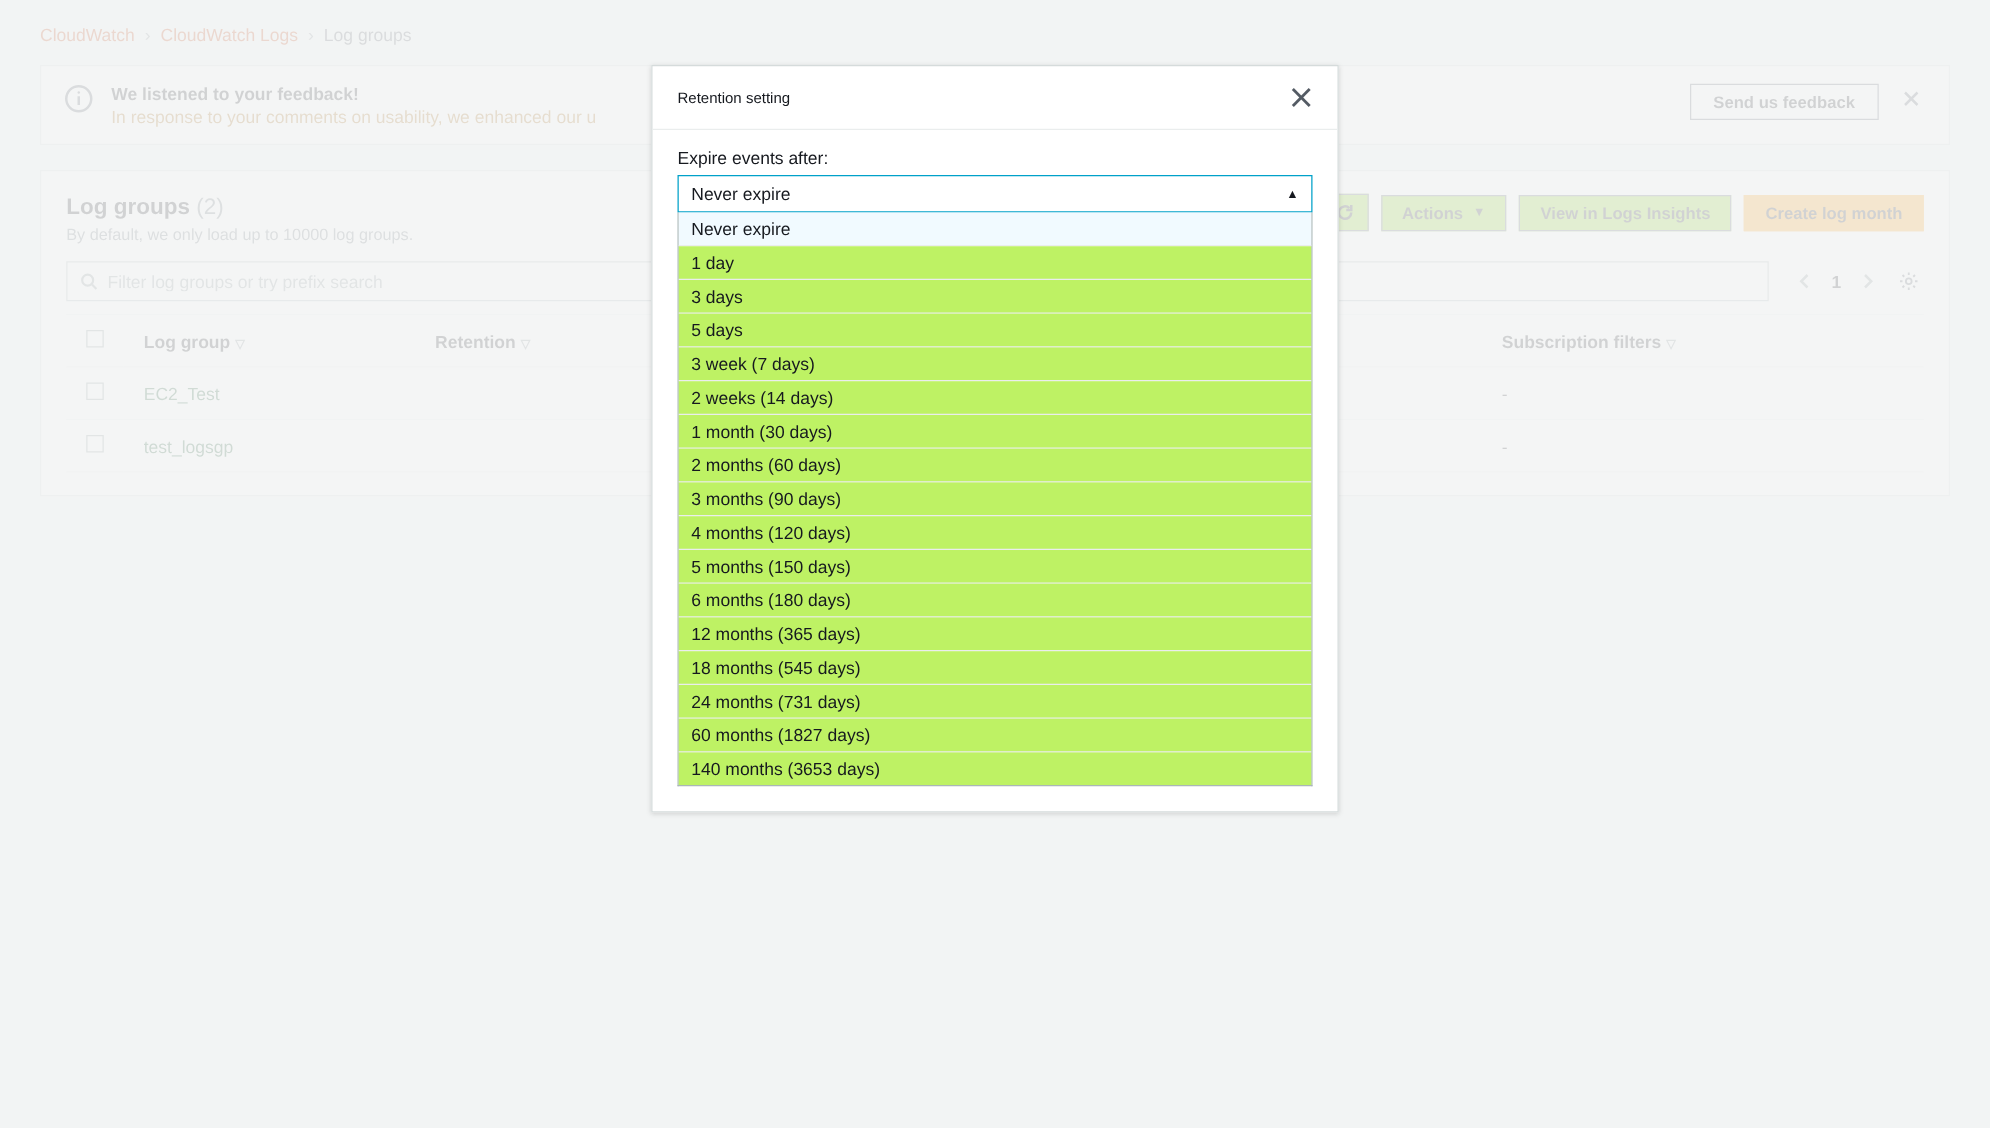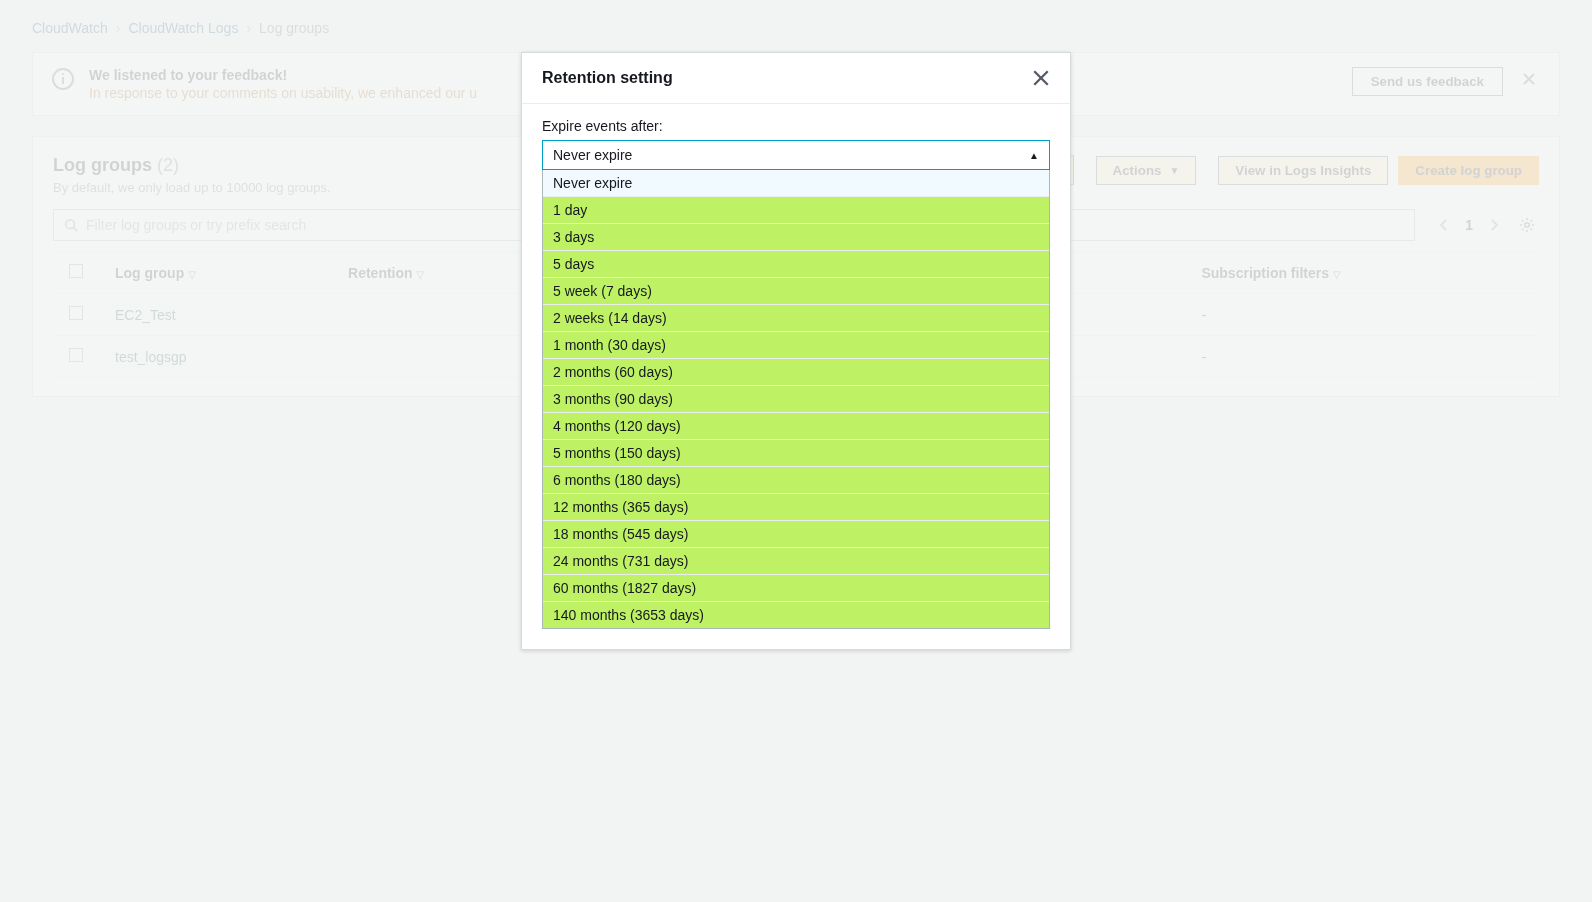--- a/index.html
+++ b/index.html
@@ -5,21 +5,21 @@
   * { box-sizing: border-box; }
   body {
     margin: 0;
     font-family: "Amazon Ember", "Helvetica Neue", Arial, sans-serif;
     background: #f2f3f3;
     color: #16191f;
     font-size: 14px;
   }
   .page { padding: 20px 32px; }
   .breadcrumb { display: flex; align-items: center; gap: 8px; margin-bottom: 16px; }
-  .breadcrumb a { color: #0c4a6e; text-decoration: none; }
+  .breadcrumb a { color: #c2410c; text-decoration: none; }
   .breadcrumb .sep { color: #879196; }
   .breadcrumb .current { color: #545b64; }
   .alert {
     border: 1px solid #d5dbdb;
     background: #fff;
     display: flex; align-items: flex-start;
     padding: 14px 18px; gap: 14px;
     margin-bottom: 20px;
   }
   .alert .info-icon { flex: 0 0 auto; color: #545b64; }
@@ -33,23 +33,23 @@
   .alert .close { color: #545b64; cursor: pointer; padding: 4px; }
   .panel {
     border: 1px solid #d5dbdb; background: #fff; padding: 18px 20px;
   }
   .panel-head { display: flex; justify-content: space-between; align-items: flex-start; margin-bottom: 14px; gap: 12px; }
   .panel-title { font-size: 18px; font-weight: 700; color: #16191f; }
   .panel-title .count { color: #687078; font-weight: 400; }
   .panel-sub { color: #687078; font-size: 13px; margin-top: 4px; }
   .actions { display: flex; gap: 10px; align-items: center; }
   .btn {
-    border: 1px solid #545b64; background: #fef9c3; padding: 6px 16px;
+    border: 1px solid #545b64; background: #84cc16; padding: 6px 16px;
     font-weight: 700; color: #16191f; cursor: pointer; display: inline-flex;
-    align-items: center; gap: 8px; margin-left: 12px;
+    align-items: center; gap: 8px;
   }
   .btn.icon-only { padding: 6px 10px; }
   .btn .caret { font-size: 10px; }
   .btn-primary {
     border: 1px solid #ff9900; background: #ff9900; color: #16191f;
     padding: 6px 16px; font-weight: 700; cursor: pointer;
   }
   .toolbar-row { display: flex; align-items: center; gap: 20px; margin-bottom: 10px; }
   .search {
     flex: 1; display: flex; align-items: center; border: 1px solid #aab7b8;
@@ -85,21 +85,21 @@
   }
   .modal {
     margin-top: 52px; width: 550px; background: #fff;
     box-shadow: 0 1px 4px rgba(0,0,0,0.15);
     border: 1px solid #d5dbdb;
   }
   .modal-head {
     display: flex; justify-content: space-between; align-items: center;
     padding: 16px 20px; border-bottom: 1px solid #eaeded;
   }
-  .modal-title { font-size: 16px; font-weight: 700; }
+  .modal-title { font-size: 12px; font-weight: 400; }
   .modal-close { font-size: 20px; cursor: pointer; color: #545b64; line-height: 1; }
   .modal-body { padding: 14px 20px 20px 20px; }
   .field-label { font-weight: 400; margin-bottom: 6px; display: block; }
   .select-box {
     border: 1px solid #00a1c9; border-bottom-width: 1px;
     display: flex; justify-content: space-between; align-items: center;
     padding: 6px 10px; cursor: pointer; background: #fff;
   }
   .select-box .tri { font-size: 10px; color: #16191f; }
   .dropdown {
@@ -163,21 +163,21 @@
               <path d="M13 8a5 5 0 1 1-1.5-3.5"></path>
                 <path d="M13 2v4h-4"></path>
             </svg>
           </span>
         </button>
         <button class="btn">
           <span>Actions</span>
           <span class="caret">▼</span>
         </button>
         <button class="btn">View in Logs Insights</button>
-        <button class="btn-primary">Create log group</button>
+        <button class="btn-primary">Create log month</button>
       </div>
     </div>
 
     <div class="toolbar-row">
       <div class="search">
         <span>
           <svg width="14" height="14" viewBox="0 0 16 16" fill="none" stroke="#879196" stroke-width="2">
             <circle cx="7" cy="7" r="5"></circle>
               <line x1="11" y1="11" x2="15" y2="15"></line>
           </svg>
@@ -253,21 +253,21 @@
       <label class="field-label">Expire events after:</label>
       <div class="select-box">
         <span>Never expire</span>
         <span class="tri">▲</span>
       </div>
       <div class="dropdown" id="dropdown">
           <div class="opt selected">Never expire</div>
           <div class="opt">1 day</div>
           <div class="opt">3 days</div>
           <div class="opt">5 days</div>
-          <div class="opt">5 week (7 days)</div>
+          <div class="opt">3 week (7 days)</div>
           <div class="opt">2 weeks (14 days)</div>
           <div class="opt">1 month (30 days)</div>
           <div class="opt">2 months (60 days)</div>
           <div class="opt">3 months (90 days)</div>
           <div class="opt">4 months (120 days)</div>
           <div class="opt">5 months (150 days)</div>
           <div class="opt">6 months (180 days)</div>
           <div class="opt">12 months (365 days)</div>
           <div class="opt">18 months (545 days)</div>
           <div class="opt">24 months (731 days)</div>

